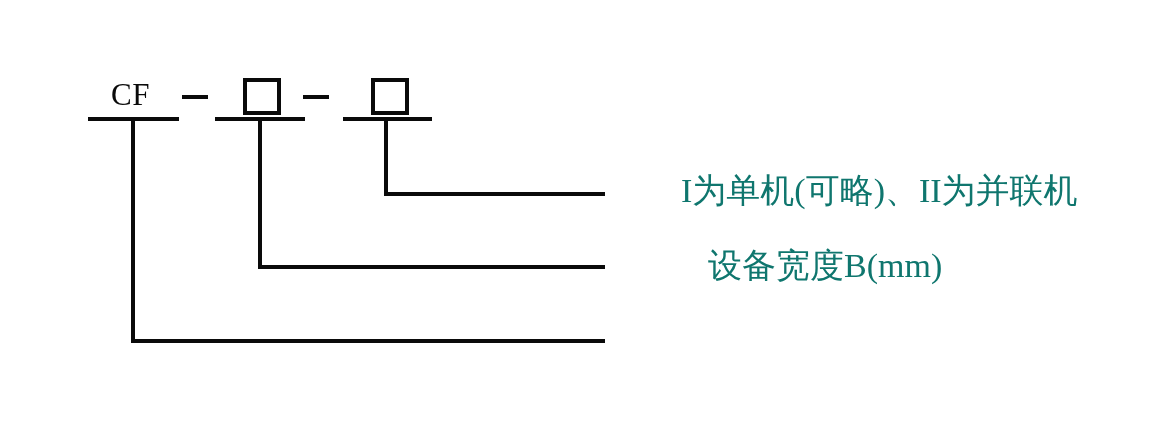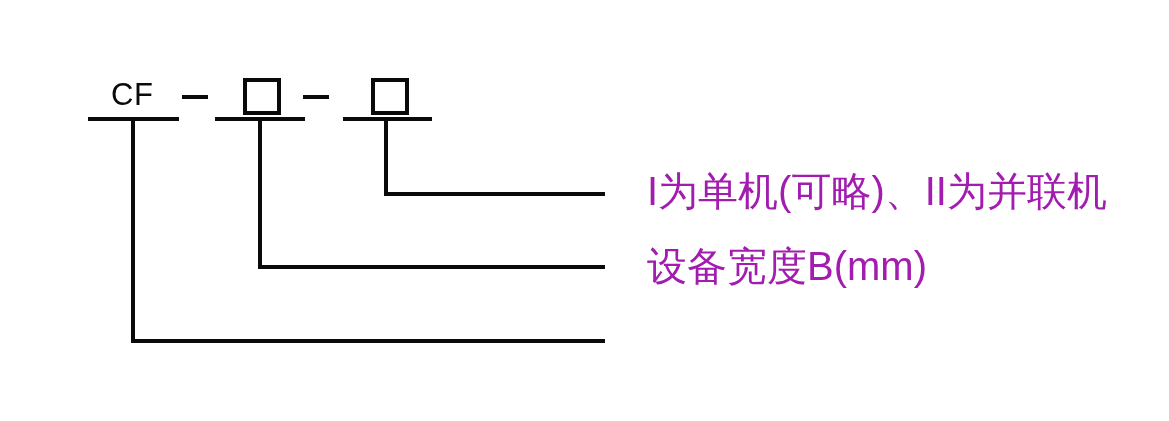--- a/index.html
+++ b/index.html
@@ -2,21 +2,21 @@
 <html><head>
 <meta charset="utf-8">
 <style>
   html, body { margin: 0; padding: 0; background: #ffffff; }
   .canvas {
     position: relative;
     width: 1169px;
     height: 421px;
     background: #ffffff;
     overflow: hidden;
-    font-family: Liberation Sans, sans-serif;
+    font-family: Liberation Serif, serif;
     color: #000000;
   }
   .stroke { position: absolute; background: #0a0a0a; }
   .ph-box {
     position: absolute;
     width: 38px; height: 37px;
     border: 4px solid #0a0a0a;
     box-sizing: border-box;
     background: #ffffff;
     top: 78px;
@@ -24,23 +24,23 @@
   .code-text {
     position: absolute;
     left: 111px; top: 79px;
     font-size: 31px; line-height: 31px;
     letter-spacing: 0.5px;
     color: #0a0a0a;
     white-space: nowrap;
   }
   .callout-label {
     position: absolute;
-    left: 647px;
-    font-size: 40px; line-height: 34px;
-    color: #a21caf;
+    left: 681px;
+    font-size: 34px; line-height: 34px;
+    color: #0f766e;
     white-space: nowrap;
   }
   
   .u1 { left: 88px;  top: 117px; width: 91px; height: 4px; }
   .u2 { left: 215px; top: 117px; width: 90px; height: 4px; }
   .u3 { left: 343px; top: 117px; width: 89px; height: 4px; }
   
   .s1 { left: 131px; top: 117px; width: 4px; height: 226px; }
   .s2 { left: 258px; top: 117px; width: 4px; height: 152px; }
   .s3 { left: 384px; top: 117px; width: 4px; height: 79px; }
@@ -49,21 +49,21 @@
   .c2 { left: 258px; top: 265px; width: 347px; height: 4px; }
   .c3 { left: 384px; top: 192px; width: 221px; height: 4px; }
   
   .d1 { left: 182px; top: 95px; width: 26px; height: 4px; }
   .d2 { left: 303px; top: 95px; width: 26px; height: 4px; }
   
   .b1 { left: 243px; }
   .b2 { left: 371px; }
   
   .l-variant { top: 174px; }
-  .l-width   { top: 249px; }
+  .l-width   { top: 249px; margin-left: 27px; }
   .l-series  { top: 324px; }
 </style>
 </head>
 <body>
 
 <div class="canvas">
 
   <span class="code-text">CF</span>
 
   <div class="stroke d1"></div>

